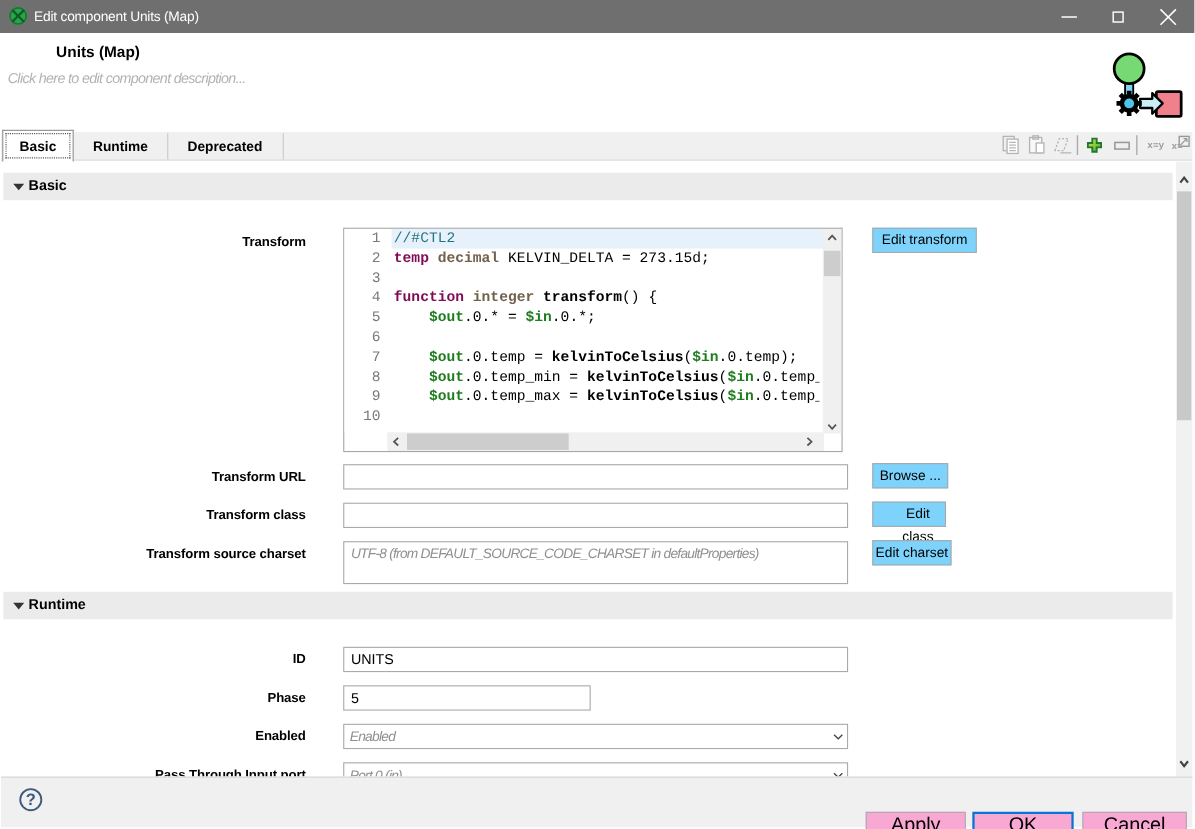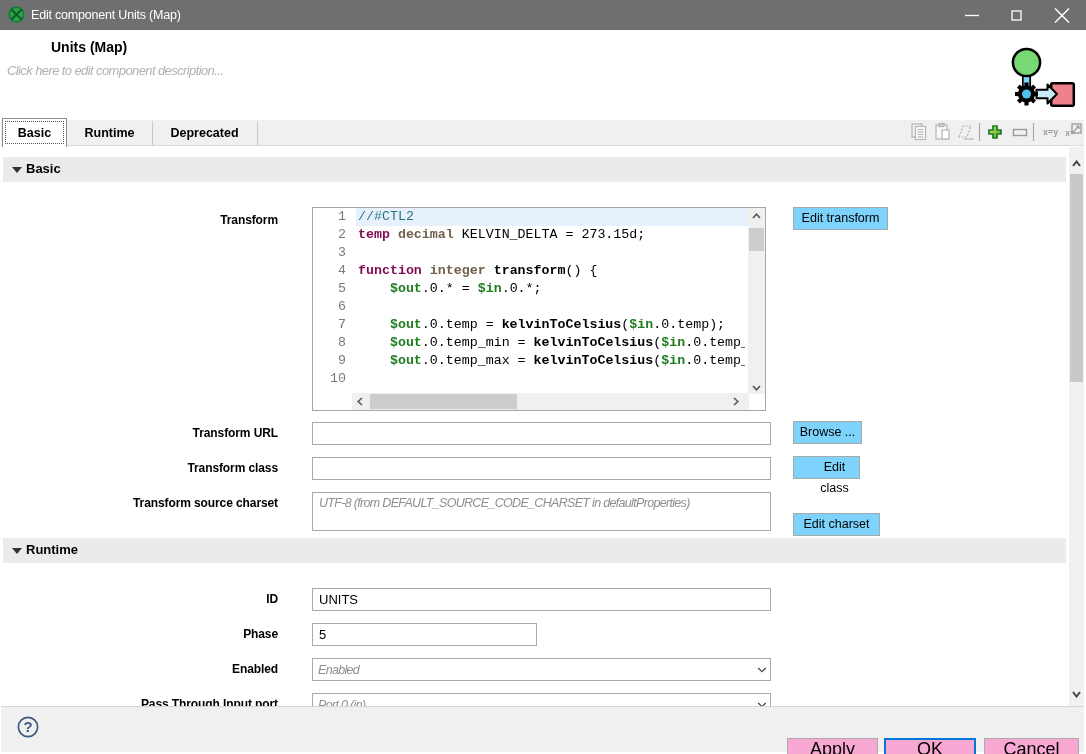--- a/index.html
+++ b/index.html
@@ -171,21 +171,21 @@
   <div class="abs combo" style="left:311px;top:511px;width:459px;height:23px;line-height:21px;"><span class="ph" style="padding-left:5px;">Enabled</span><svg class="chev" width="10" height="6" viewBox="0 0 10 6">
         <path d="M1.2 1 L5 4.6 L8.8 1" fill="none" stroke="#444" stroke-width="1.2"></path>
       </svg></div>
   <div class="abs combo" style="left:311px;top:546px;width:459px;height:23px;line-height:21px;"><span class="ph" style="padding-left:5px;">Port 0 (in)</span><svg class="chev" width="10" height="6" viewBox="0 0 10 6">
         <path d="M1.2 1 L5 4.6 L8.8 1" fill="none" stroke="#444" stroke-width="1.2"></path>
       </svg></div>
 
   <div class="abs fbtn" style="left:792px;top:60px;width:95px;height:23px;line-height:21px;">Edit transform</div>
   <div class="abs fbtn" style="left:792px;top:274px;width:69px;height:23px;line-height:21px;">Browse ...</div>
   <div class="abs fbtn" style="left:792px;top:309px;width:67px;height:23px;line-height:21px;padding-left:16px;">Edit class</div>
-  <div class="abs fbtn" style="left:792px;top:344px;width:87px;height:23px;line-height:21px;margin-top:22px;">Edit charset</div>
+  <div class="abs fbtn" style="left:792px;top:344px;width:72px;height:23px;line-height:21px;">Edit charset</div>
 
   <div class="abs" id="editor" style="left:311px;top:60px;">
     <div id="hl1"></div>
 
     <div id="gutter">
       <div class="ln" style="top:1px">1</div>
       <div class="ln" style="top:19px">2</div>
       <div class="ln" style="top:37px">3</div>
       <div class="ln" style="top:55px">4</div>
       <div class="ln" style="top:73px">5</div>

